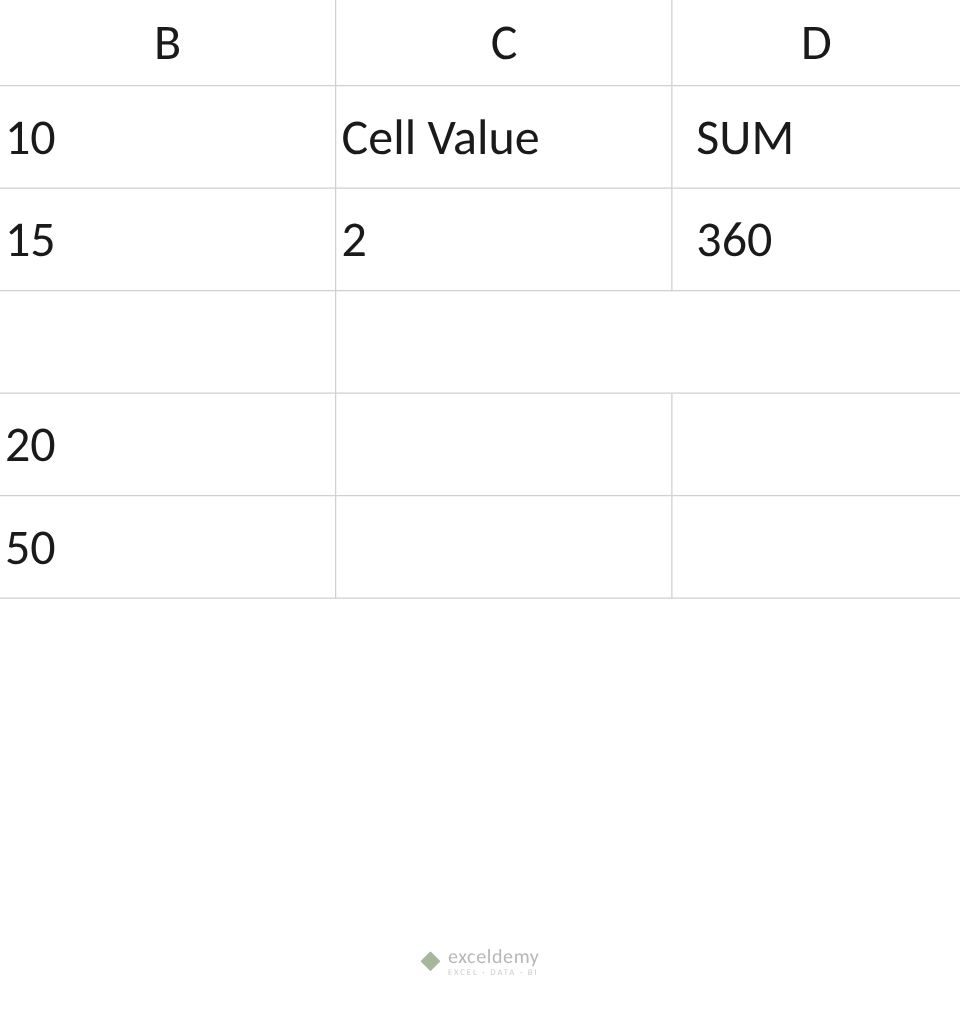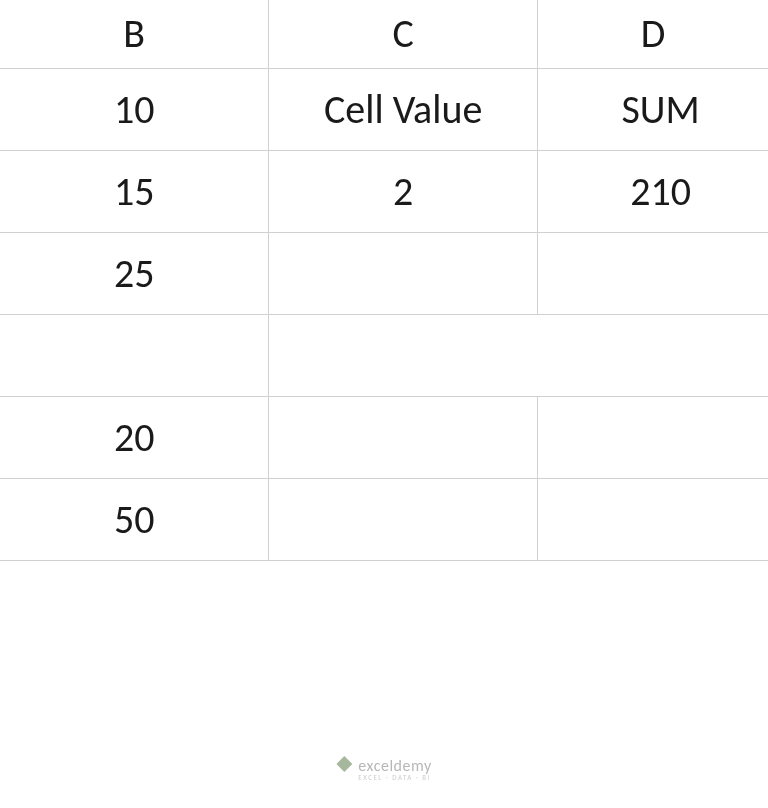--- a/index.html
+++ b/index.html
@@ -41,21 +41,20 @@
     }
     .header-cell:last-child {
       border-right: none;
     }
     .data-row {
       display: table-row;
     }
     .data-cell {
       display: table-cell;
       border: 1px solid #d0d0d0;
-      text-align: center;
       font-size: 40px;
       color: #1a1a1a;
       height: 82px;
       vertical-align: middle;
       padding: 6px 4px;
     }
     .data-cell:first-child {
       border-left: none;
     }
     .data-cell:last-child {
@@ -73,21 +72,21 @@
     }
     .col-d {
       width: 32%;
     }
     .watermark {
       position: absolute;
       bottom: 26px;
       left: 50%;
       transform: translateX(-50%);
       display: flex;
-      align-items: flex-start;
+      align-items: center;
       gap: 6px;
       opacity: 0.6;
     }
     .watermark-icon {
       width: 16px;
       height: 16px;
       background: #6b8a5e;
       clip-path: polygon(50% 0%, 100% 50%, 50% 100%, 0% 50%);
       position: relative;
     }
@@ -117,29 +116,24 @@
 
   <div class="data-row">
     <div class="data-cell col-b">10</div>
     <div class="data-cell col-c bold">Cell Value</div>
     <div class="data-cell col-d bold">SUM</div>
   </div>
 
   <div class="data-row">
     <div class="data-cell col-b">15</div>
     <div class="data-cell col-c">2</div>
-    <div class="data-cell col-d">210</div>
+    <div class="data-cell col-d">360</div>
   </div>
 
 
-  <div class="data-row">
-    <div class="data-cell col-b">25</div>
-    <div class="data-cell col-c"></div>
-    <div class="data-cell col-d"></div>
-  </div>
 
 
   <div class="data-row">
     <div class="data-cell col-c"></div>
     <div class="data-cell col-d"></div>
   </div>
 
   <div class="data-row">
     <div class="data-cell col-b">20</div>
     <div class="data-cell col-c"></div>

